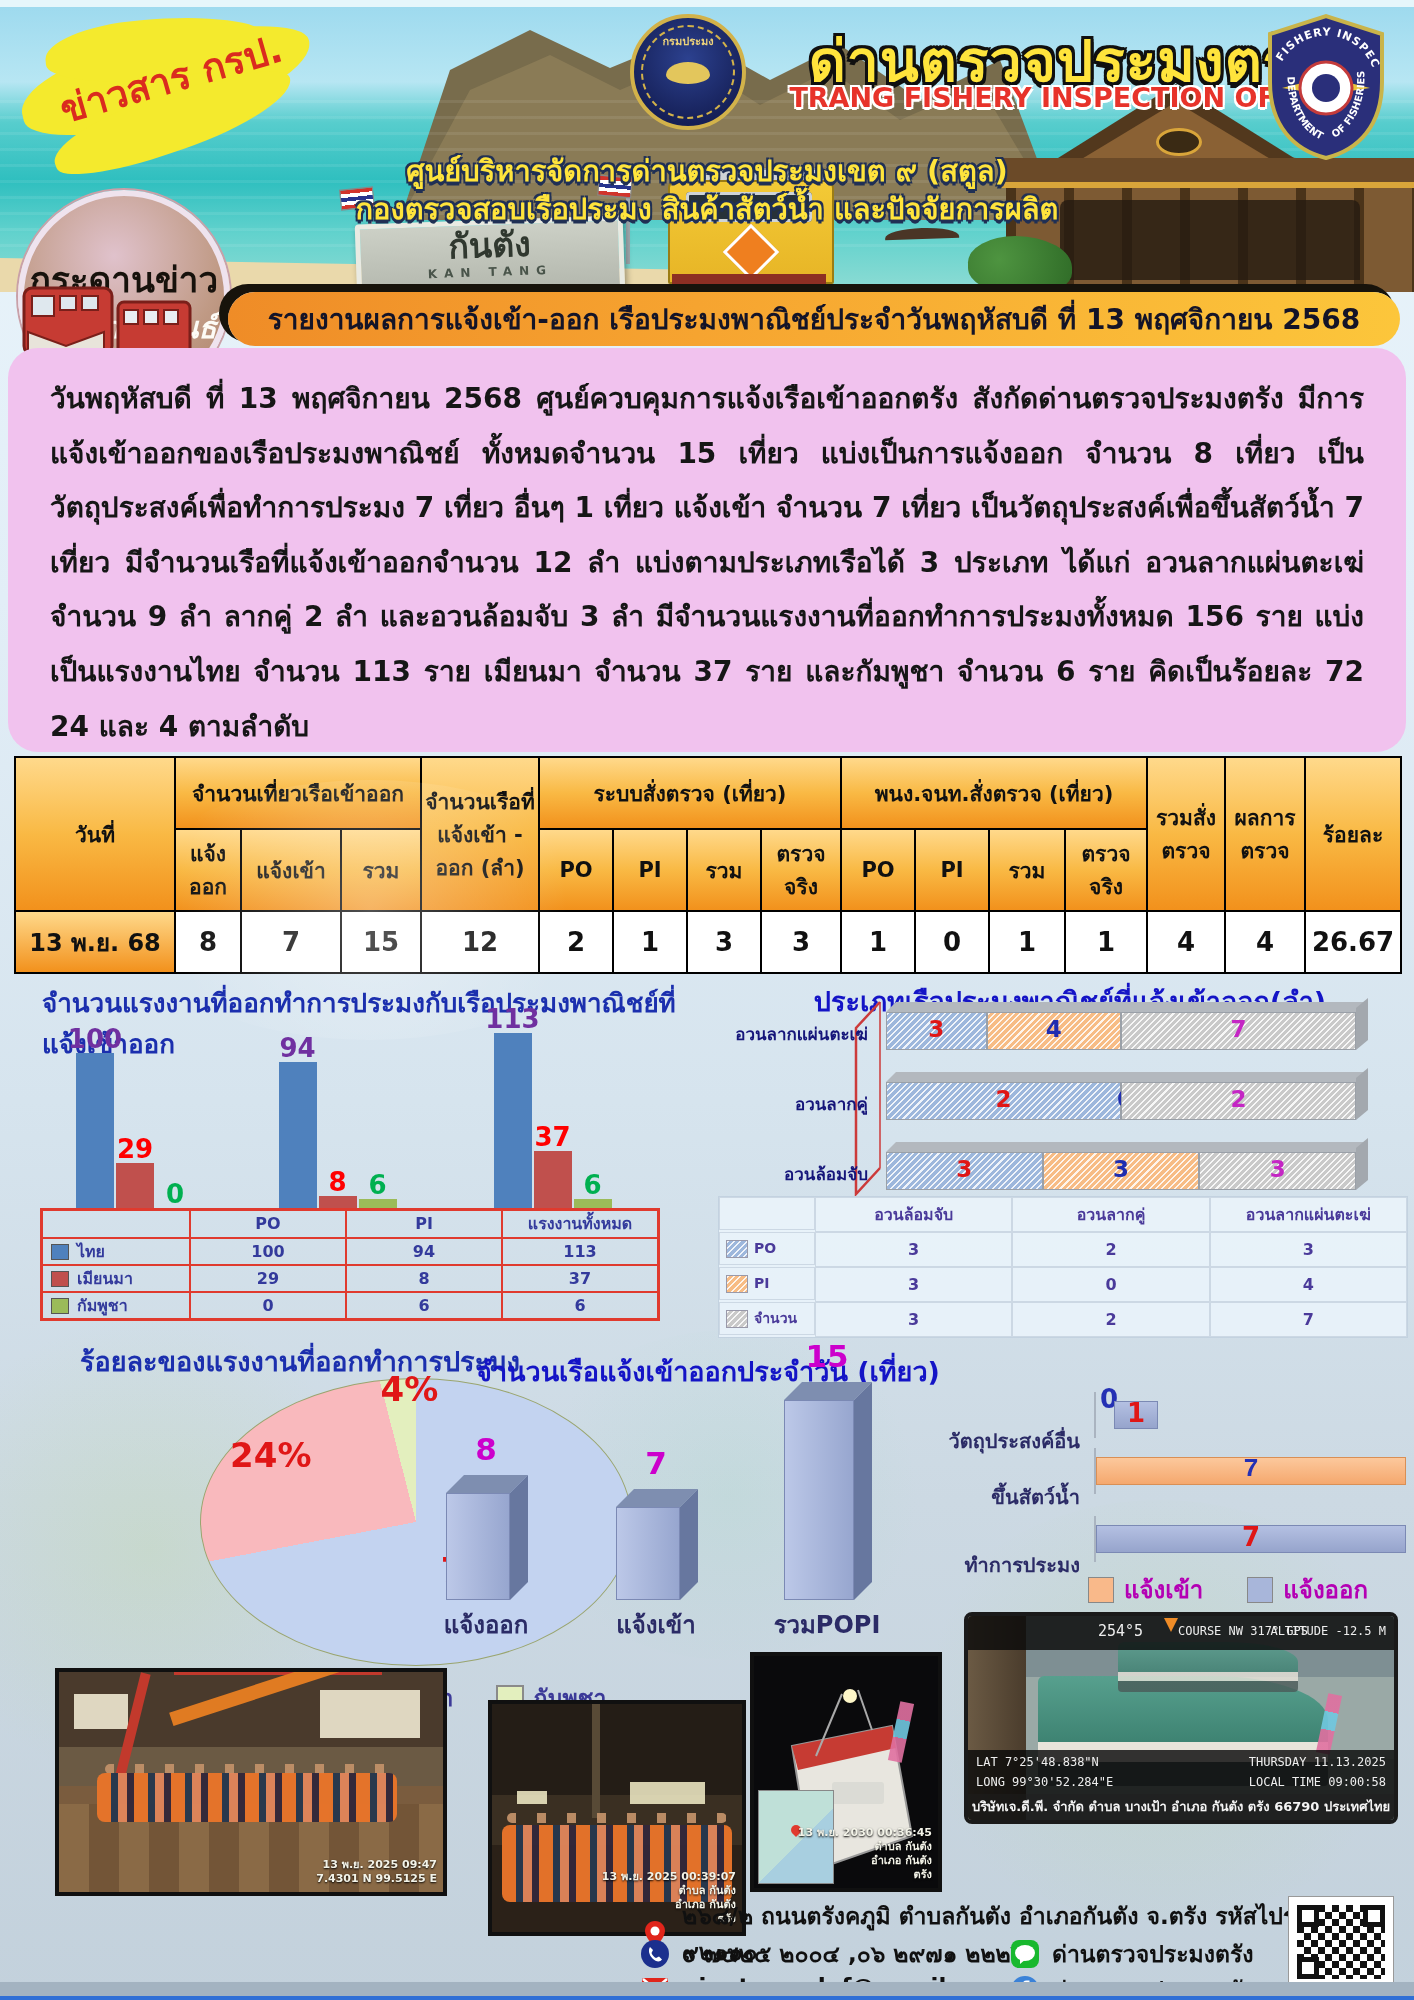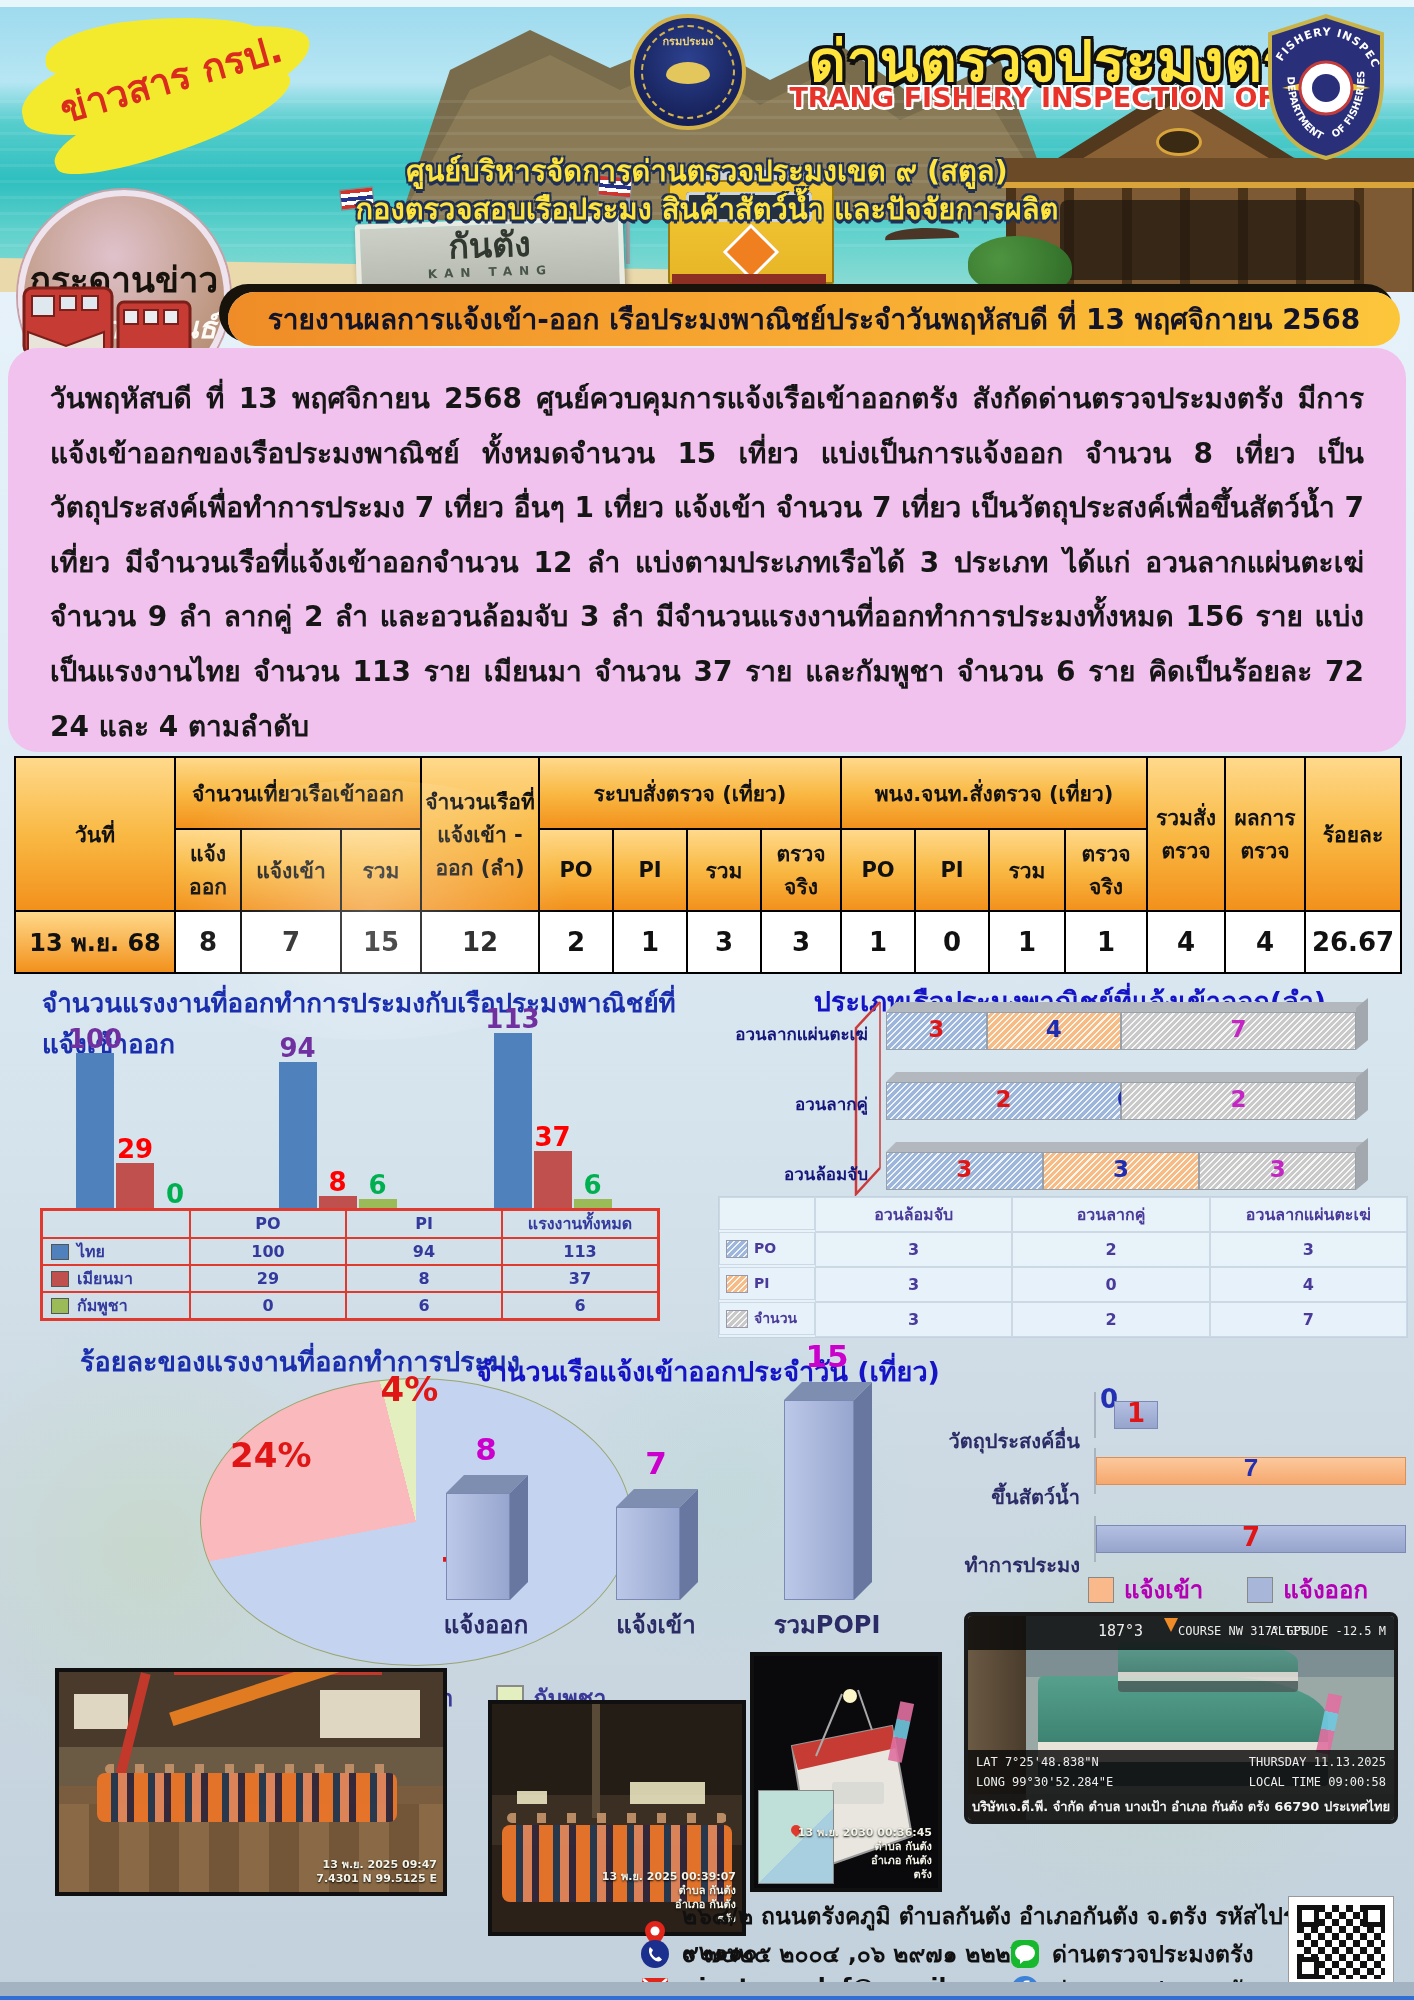--- a/index.html
+++ b/index.html
@@ -732,21 +732,21 @@
     </div>
   </div>
 
   <div class="abs photo ph4">
     <div class="gpswater"></div>
     <div class="post"></div>
     <div class="hull" style="left:70px;top:60px;width:290px;height:110px;"></div>
     <div class="hull" style="left:150px;top:26px;width:180px;height:50px;opacity:.8;"></div>
     <div class="ribbon" style="right:58px;top:78px;"></div>
     <div class="hudtop">
-      <span class="hud-hd">187°3</span>
+      <span class="hud-hd">254°5</span>
       <span class="hud-arrow"></span>
       <span class="hud-course">COURSE NW 317° GPS</span>
       <span class="hud-alt">ALTITUDE -12.5 M</span>
     </div>
     <div class="hudbot">
       <div class="hud-left">
         <div>LAT 7°25'48.838"N</div>
         <div>LONG 99°30'52.284"E</div>
       </div>
       <div class="hud-right">

